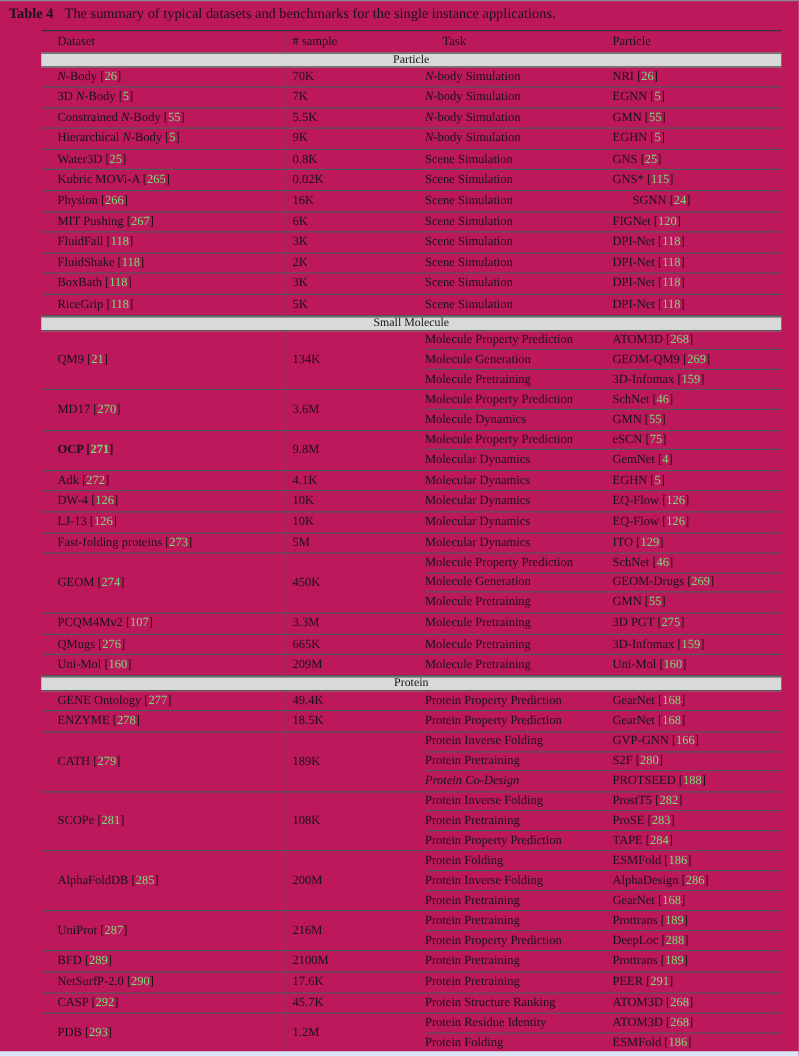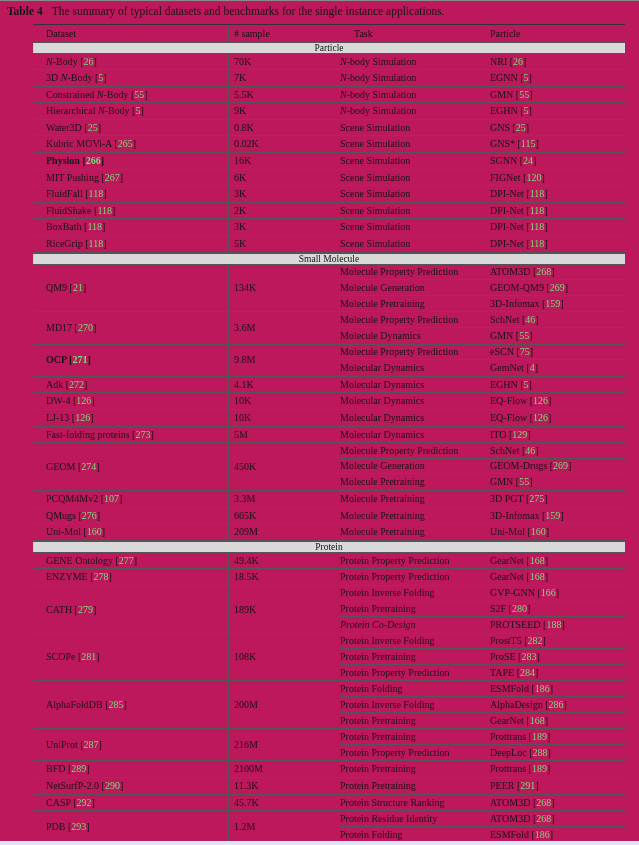--- a/index.html
+++ b/index.html
@@ -115,26 +115,26 @@
           <div class="cell c-dataset" style="grid-row: 1 / span 1;">
             <span>Kubric MOVi-A [<span class="cite">265</span>]</span>
           </div>
           <div class="cell c-sample" style="grid-row: 1 / span 1;">0.02K</div>
           <div class="cell c-task" style="grid-row: 1;">Scene Simulation</div>
           <div class="cell c-bench" style="grid-row: 1;">
             <span>GNS* [<span class="cite">115</span>]</span>
           </div>
         </div>
         <div class="group" style="grid-template-rows: repeat(1, 15.6px);">
-          <div class="cell c-dataset" style="grid-row: 1 / span 1; font-weight: bold;">
+          <div class="cell c-dataset" style="grid-row: 1 / span 1;">
             <span>Physion [<span class="cite">266</span>]</span>
           </div>
           <div class="cell c-sample" style="grid-row: 1 / span 1;">16K</div>
           <div class="cell c-task" style="grid-row: 1;">Scene Simulation</div>
-          <div class="cell c-bench" style="grid-row: 1;">
+          <div class="cell c-bench" style="grid-row: 1; margin-left: 16px;">
             <span>SGNN [<span class="cite">24</span>]</span>
           </div>
         </div>
         <div class="group" style="grid-template-rows: repeat(1, 15.6px);">
           <div class="cell c-dataset" style="grid-row: 1 / span 1;">
             <span>MIT Pushing [<span class="cite">267</span>]</span>
           </div>
           <div class="cell c-sample" style="grid-row: 1 / span 1;">6K</div>
           <div class="cell c-task" style="grid-row: 1;">Scene Simulation</div>
           <div class="cell c-bench" style="grid-row: 1;">
@@ -412,21 +412,21 @@
           <div class="cell c-sample" style="grid-row: 1 / span 1;">2100M</div>
           <div class="cell c-task" style="grid-row: 1;">Protein Pretraining</div>
           <div class="cell c-bench" style="grid-row: 1;">
             <span>Prottrans [<span class="cite">189</span>]</span>
           </div>
         </div>
         <div class="group" style="grid-template-rows: repeat(1, 15.6px);">
           <div class="cell c-dataset" style="grid-row: 1 / span 1;">
             <span>NetSurfP-2.0 [<span class="cite">290</span>]</span>
           </div>
-          <div class="cell c-sample" style="grid-row: 1 / span 1;">11.3K</div>
+          <div class="cell c-sample" style="grid-row: 1 / span 1;">17.6K</div>
           <div class="cell c-task" style="grid-row: 1;">Protein Pretraining</div>
           <div class="cell c-bench" style="grid-row: 1;">
             <span>PEER [<span class="cite">291</span>]</span>
           </div>
         </div>
         <div class="group" style="grid-template-rows: repeat(1, 15.6px);">
           <div class="cell c-dataset" style="grid-row: 1 / span 1;">
             <span>CASP [<span class="cite">292</span>]</span>
           </div>
           <div class="cell c-sample" style="grid-row: 1 / span 1;">45.7K</div>

